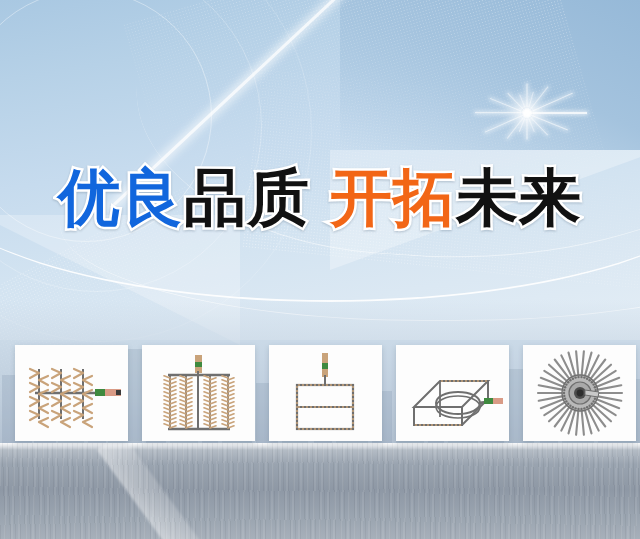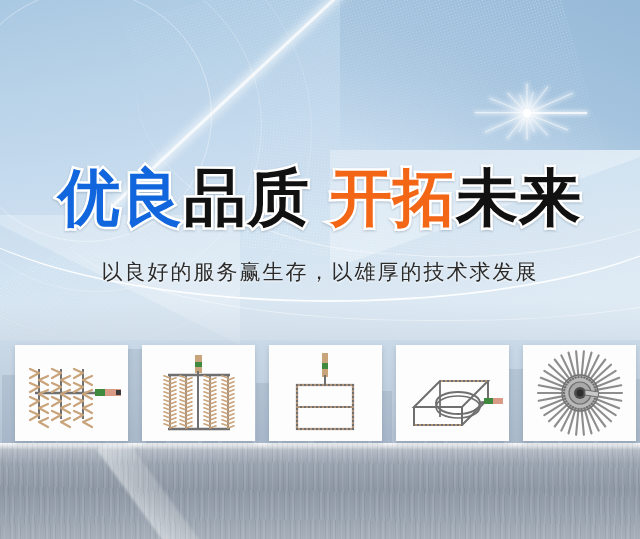--- a/index.html
+++ b/index.html
@@ -263,21 +263,20 @@
 
   <div class="ground">
     <div class="ground-top-glow"></div>
     <div class="ground-streak"></div>
   </div>
 
   <div class="headline">
     <span class="seg" style="color: rgb(17, 102, 221);">优良</span><span class="seg" style="color: rgb(17, 17, 17);">品质</span><span class="gap"></span><span class="seg" style="color: rgb(242, 102, 22);">开拓</span><span class="seg" style="color: rgb(17, 17, 17);">未来</span>
   </div>
 
-  <div class="subtitle">以良好的服务赢生存，以雄厚的技术求发展</div>
 
   <div class="cards" id="cards">
       <div class="card" title="梳齿形加热器" style="left: 15px;">
         <div>
           <svg class="thumb" viewBox="0 0 113 96" xmlns="http://www.w3.org/2000/svg">
             <line x1="20" y1="48" x2="88" y2="48" stroke="#6f6f6f" stroke-width="2.6"></line>
             <line x1="24" y1="24" x2="24" y2="74" stroke="#6f6f6f" stroke-width="2"></line>
             <path d="M24 28 l-9 -4 M24 28 l-9 5" stroke="#c9a37a" stroke-width="2.2" fill="none" stroke-linecap="round"></path>
             <path d="M24 35 l9 -4 M24 35 l9 5" stroke="#c9a37a" stroke-width="2.2" fill="none" stroke-linecap="round"></path>
             <path d="M24 42 l-9 -4 M24 42 l-9 5" stroke="#c9a37a" stroke-width="2.2" fill="none" stroke-linecap="round"></path>

